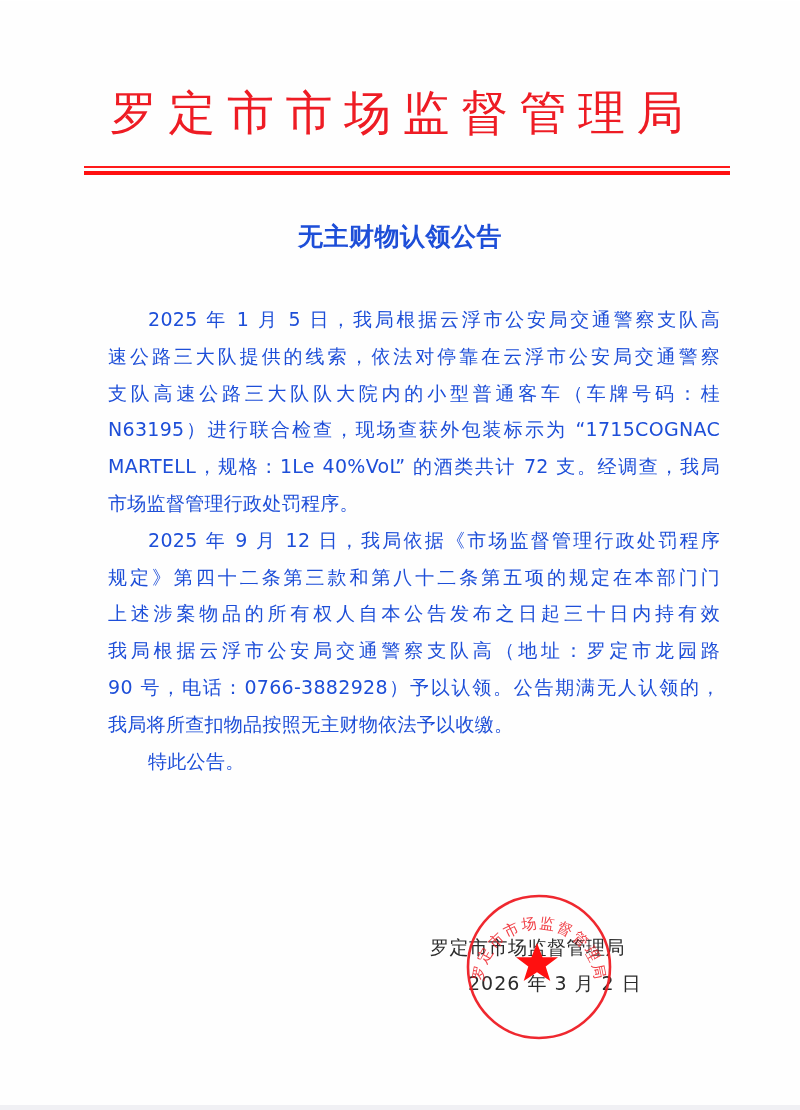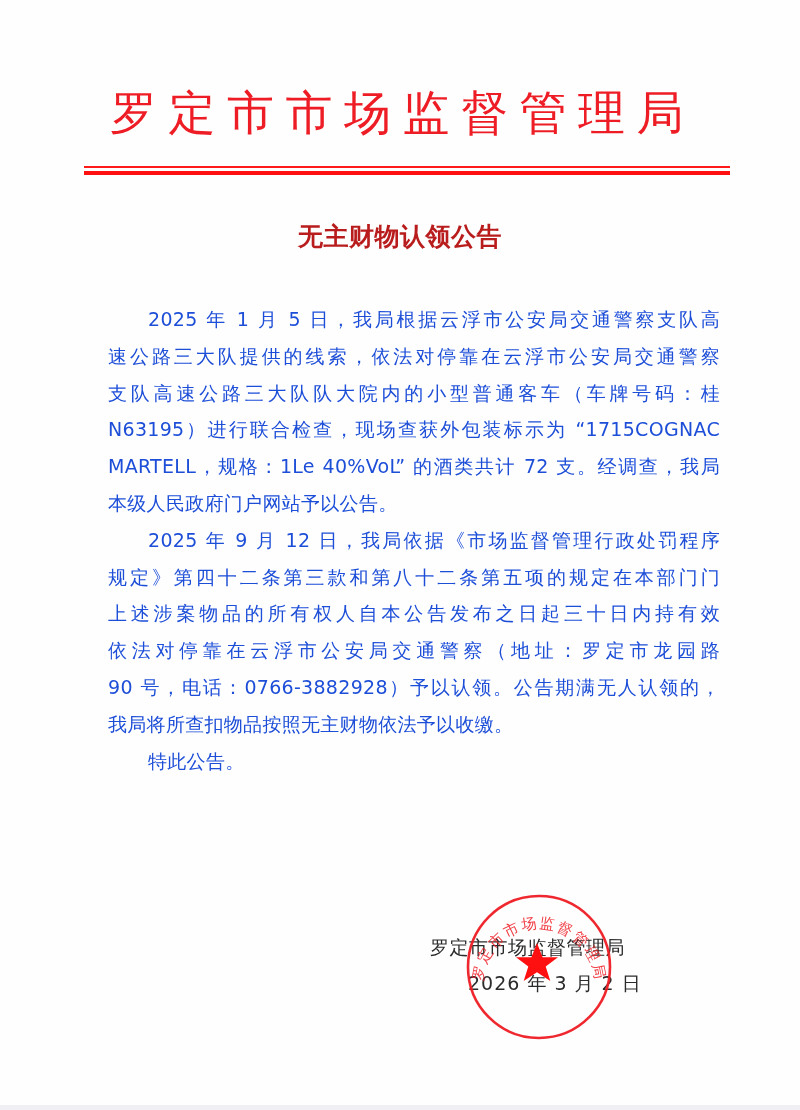--- a/index.html
+++ b/index.html
@@ -9,21 +9,21 @@
   .bottom-edge { position: absolute; left: 0; top: 1105px; width: 800px; height: 5px; background: #f0f0f4; }
 
   .header-title { position: absolute; left: 110px; top: 82px; width: 590px; height: 60px;
     color: #ee1c24; font-family: "DejaVu Sans", "Liberation Sans", sans-serif;
     font-size: 47px; line-height: 60px; letter-spacing: 11.5px; white-space: nowrap; }
   .rule-thin { position: absolute; left: 84px; top: 165px; width: 646px; height: 2px; background: #ff1a1a; }
   .rule-thick { position: absolute; left: 84px; top: 170px; width: 646px; height: 4px; background: #ff1010; }
 
   .doc-title { position: absolute; left: 0; top: 216px; width: 800px; text-align: center;
     font-family: "DejaVu Serif", "Liberation Serif", serif; font-weight: bold;
-    font-size: 25px; line-height: 40px; color: #b91c1c; letter-spacing: 0.5px; }
+    font-size: 25px; line-height: 40px; color: #1d4ed8; letter-spacing: 0.5px; }
 
   .body-text { position: absolute; left: 108px; top: 300px; width: 612px; }
   .line { height: 36.8px; line-height: 36.8px; font-size: 19px; white-space: nowrap; color: #1d4ed8;
           font-family: "DejaVu Sans", "Liberation Sans", sans-serif; letter-spacing: 0.3px; }
   .line.indent { padding-left: 40px; }
   .line.justify { text-align: justify; text-align-last: justify; }
 
   .sig-org { position: absolute; left: 430px; top: 930px; font-size: 19px; line-height: 32px;
     color: #2b2b2b; font-family: "DejaVu Sans", "Liberation Sans", sans-serif; letter-spacing: 0.5px; white-space: nowrap; }
   .sig-date { position: absolute; left: 468px; top: 966px; font-size: 19px; line-height: 32px;
@@ -42,26 +42,26 @@
 
   <div class="doc-title">无主财物认领公告</div>
 
   <div class="body-text">
 
     <div class="line indent justify">2025 年 1 月 5 日，我局根据云浮市公安局交通警察支队高</div>
     <div class="line justify">速公路三大队提供的线索，依法对停靠在云浮市公安局交通警察</div>
     <div class="line justify">支队高速公路三大队队大院内的小型普通客车（车牌号码：桂</div>
     <div class="line justify">N63195）进行联合检查，现场查获外包装标示为 “1715COGNAC</div>
     <div class="line justify">MARTELL，规格：1Le 40%VoL” 的酒类共计 72 支。经调查，我局</div>
-    <div class="line">本级人民政府门户网站予以公告。</div>
+    <div class="line">市场监督管理行政处罚程序。</div>
 
     <div class="line indent justify">2025 年 9 月 12 日，我局依据《市场监督管理行政处罚程序</div>
     <div class="line justify">规定》第四十二条第三款和第八十二条第五项的规定在本部门门</div>
     <div class="line justify">上述涉案物品的所有权人自本公告发布之日起三十日内持有效</div>
-    <div class="line justify">依法对停靠在云浮市公安局交通警察（地址：罗定市龙园路</div>
+    <div class="line justify">我局根据云浮市公安局交通警察支队高（地址：罗定市龙园路</div>
     <div class="line justify">90 号，电话：0766-3882928）予以认领。公告期满无人认领的，</div>
     <div class="line">我局将所查扣物品按照无主财物依法予以收缴。</div>
 
     <div class="line indent">特此公告。</div>
   </div>
 
   <div class="sig-org">罗定市市场监督管理局</div>
   <div class="sig-date">2026 年 3 月 2 日</div>
 
   <svg class="seal" viewBox="0 0 148 148" xmlns="http://www.w3.org/2000/svg">

